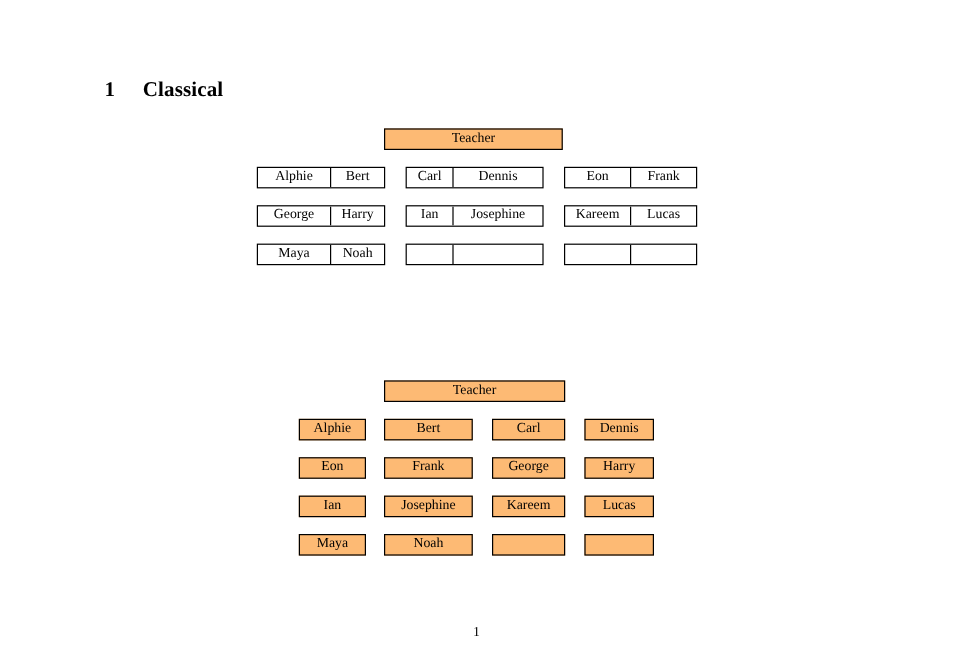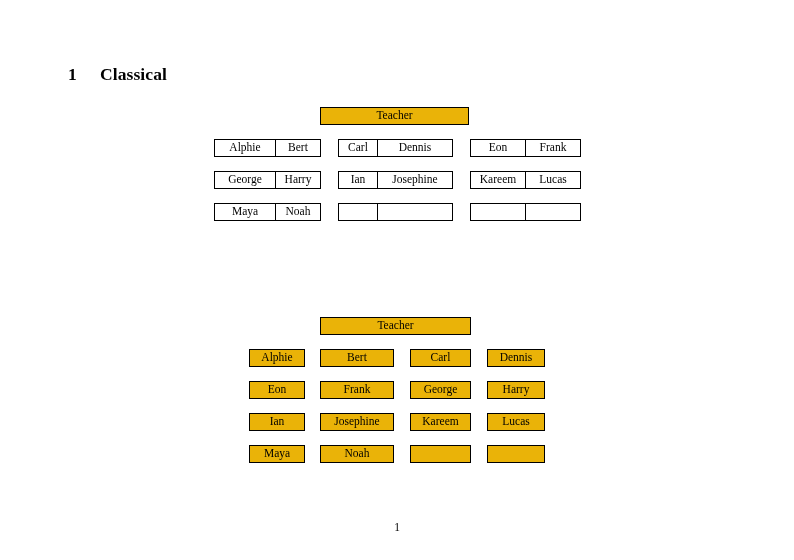--- a/index.html
+++ b/index.html
@@ -31,29 +31,29 @@
     white-space: nowrap;
   }
   .section-heading .sec-num {
     display: inline-block;
     width: 32px;
   }
   .section-heading .sec-title {
     display: inline-block;
   }
 
-  #heading-classical { top: 64px; }
+  #heading-classical { top: 64px; margin-left: 19px; }
   #heading-distributed { top: 275px; }
 
   
   .box {
     position: absolute;
     box-sizing: border-box;
     border: 1px solid #000000;
-    background: #eab308;
+    background: #fdba74;
     font-size: 11.5px;
     line-height: 1;
     display: flex;
     align-items: center;
     justify-content: center;
     white-space: nowrap;
     overflow: hidden;
   }
 
   .teacher-box {

